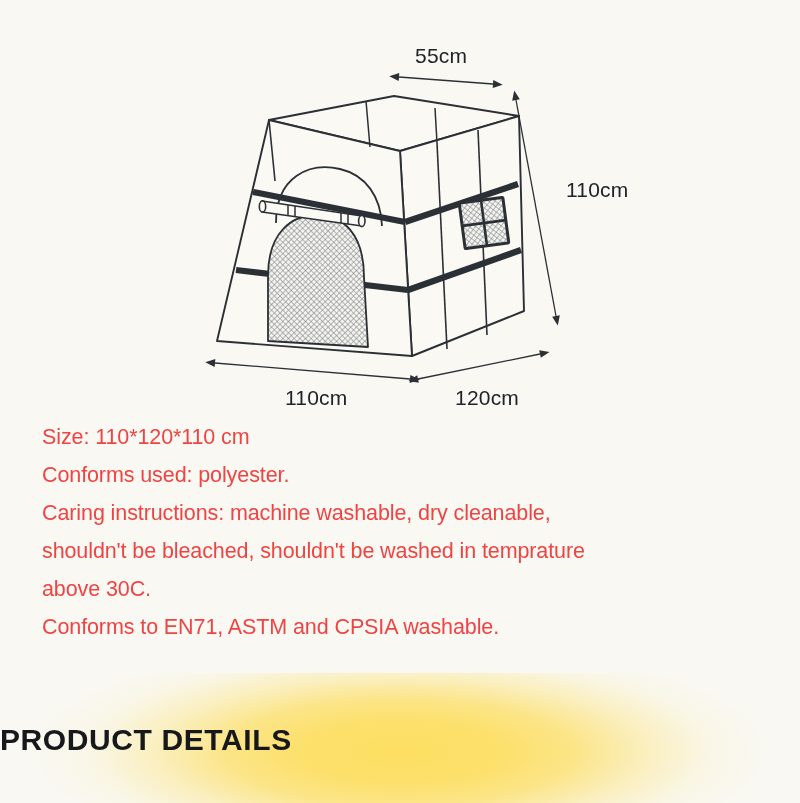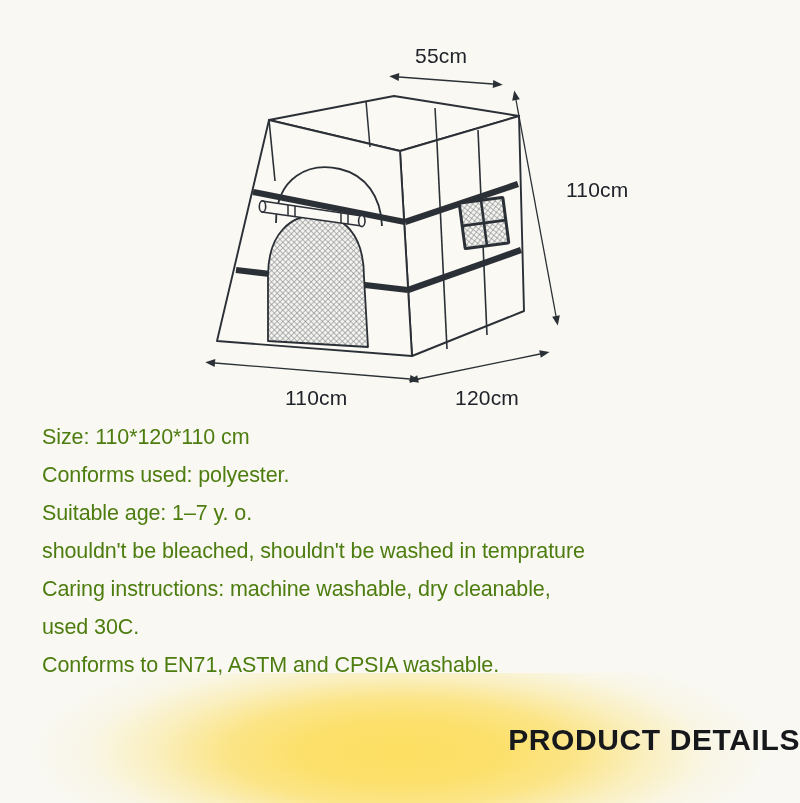--- a/index.html
+++ b/index.html
@@ -45,21 +45,21 @@
   #spec-list {
     position: absolute;
     left: 42px;
     top: 418px;
     width: 726px;
   }
   .spec-line {
     font-family: "Liberation Sans", sans-serif;
     font-size: 21.5px;
     line-height: 38px;
-    color: #4d7c0f;
+    color: #ef4444;
     letter-spacing: -0.1px;
     white-space: pre-wrap;
   }
 
   
   #product-details-banner {
     position: absolute;
     left: 0;
     bottom: 0;
     width: 800px;
@@ -79,21 +79,21 @@
                 rgba(252,226,120,0.88) 42%,
                 rgba(251,232,150,0.55) 60%,
                 rgba(250,240,190,0.22) 76%,
                 rgba(249,248,242,0) 90%);
   }
   #banner-title {
     position: absolute;
     left: 0;
     right: 0;
     top: 50px;
-    text-align: right;
+    text-align: left;
     font-family: "Liberation Sans", sans-serif;
     font-size: 30px;
     font-weight: bold;
     letter-spacing: 0.6px;
     color: #16181c;
   }
 </style>
 </head>
 <body>
 
@@ -179,24 +179,23 @@
       <g>
         <line x1="418" y1="375" x2="540" y2="350" stroke="#2b3036" stroke-width="1.3" marker-start="url(#arrowStart)" marker-end="url(#arrowEnd)"></line>
         <text class="dim-label" x="455" y="401">120cm</text>
       </g>
     </svg>
   </div>
 
   <div id="spec-list">
     <div class="spec-line">Size: 110*120*110 cm</div>
     <div class="spec-line">Conforms used: polyester.</div>
-    <div class="spec-line">Suitable age: 1–7 y. o.</div>
+    <div class="spec-line">Caring instructions: machine washable, dry cleanable,</div>
     <div class="spec-line">shouldn't be bleached, shouldn't be washed in temprature</div>
-    <div class="spec-line">Caring instructions: machine washable, dry cleanable,</div>
-    <div class="spec-line">used 30C.</div>
+    <div class="spec-line">above 30C.</div>
     <div class="spec-line">Conforms to EN71, ASTM and CPSIA washable.</div>
   </div>
 
   <div id="product-details-banner">
     <div id="banner-glow"></div>
     <div id="banner-title">PRODUCT DETAILS</div>
   </div>
 
 </div>
 

